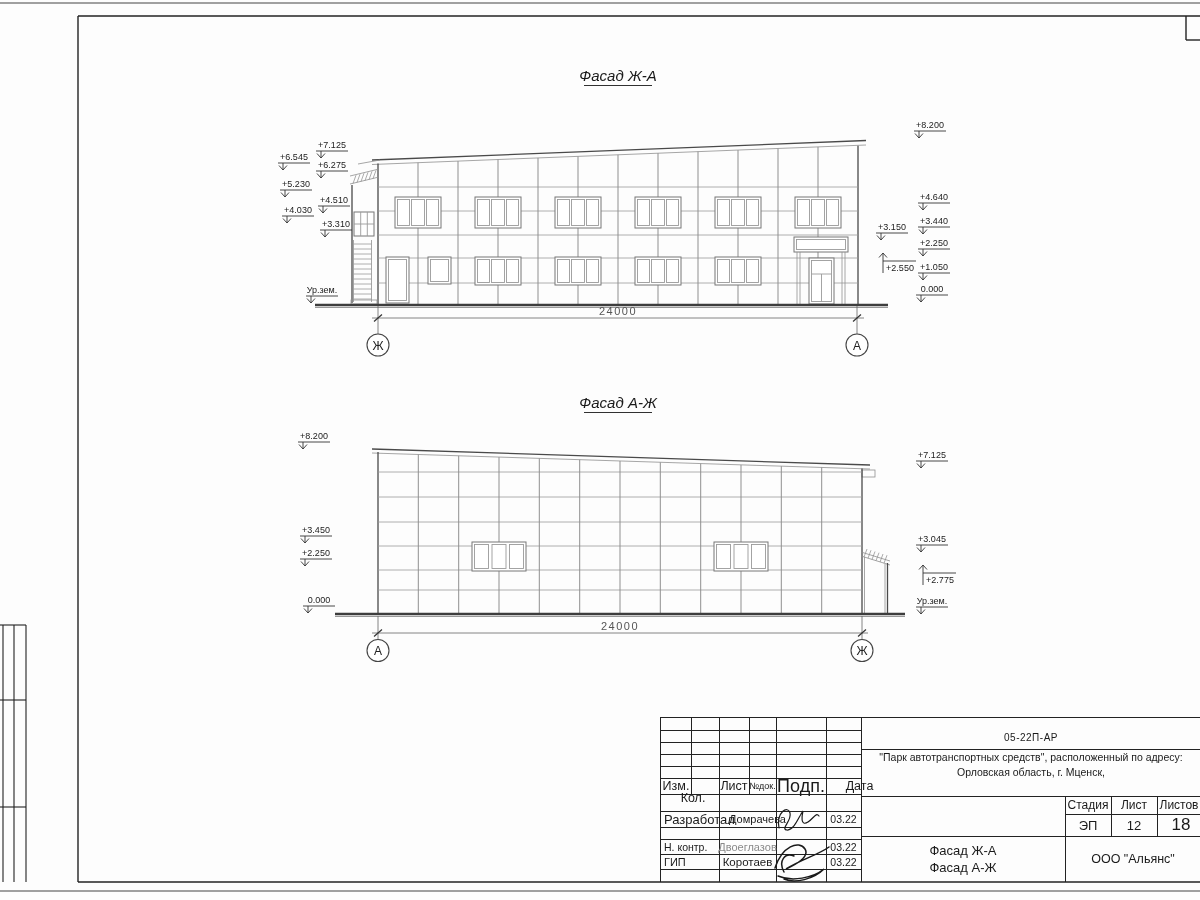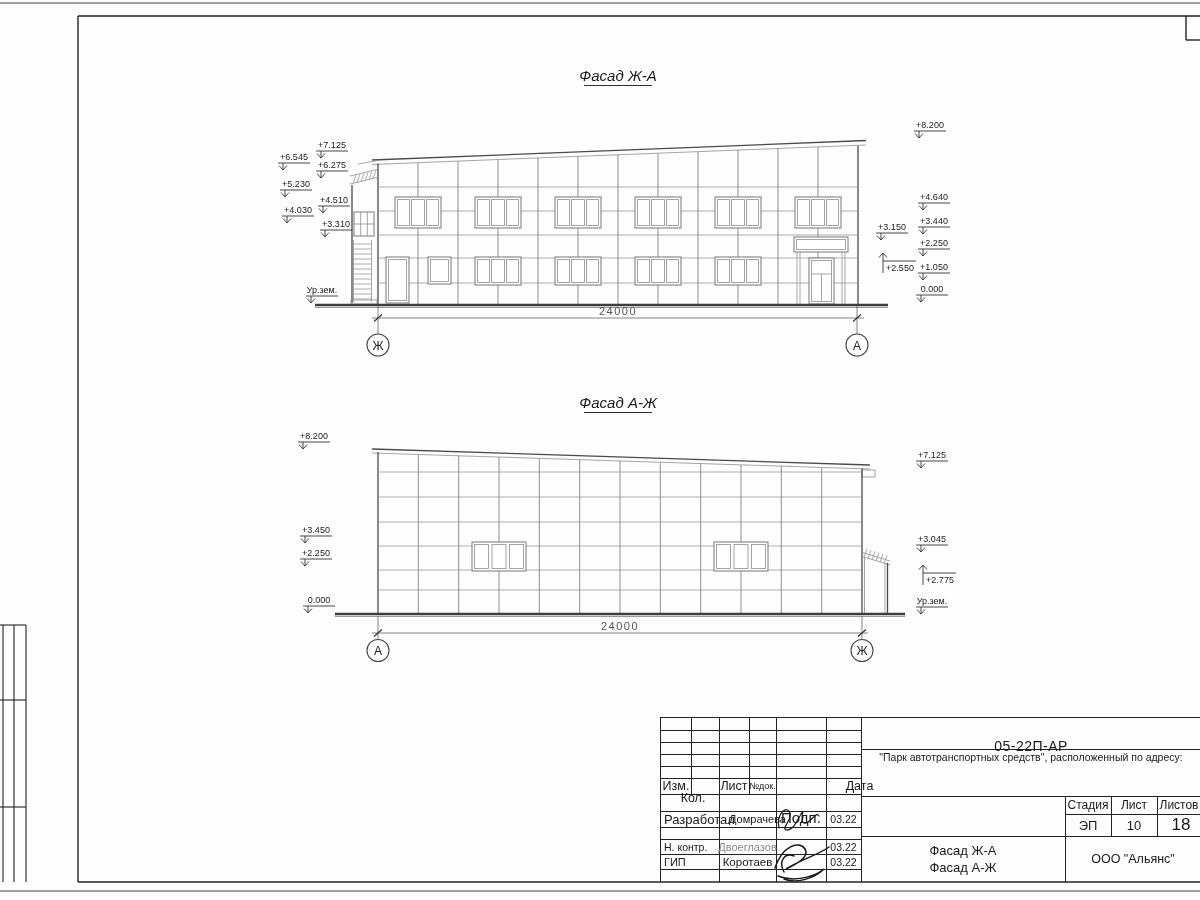--- a/index.html
+++ b/index.html
@@ -476,21 +476,21 @@
   <div class="hl" style="left:200px;top:31px;width:340px;"></div>
   <div class="hl" style="left:200px;top:78px;width:340px;"></div>
   <div class="hl" style="left:404px;top:96px;width:136px;"></div>
   <div class="hl" style="left:200px;top:118px;width:340px;"></div>
   <div class="hl" style="left:0;top:163.8px;width:540px;"></div>
 
   <div class="cell" style="left:0;top:60px;width:30px;height:16px;font-size:12.5px;">Изм.</div>
   <div class="cell" style="left:18px;top:60px;width:28px;height:16px;font-size:12.5px;margin-top:12px;">Кол.</div>
   <div class="cell" style="left:58px;top:60px;width:30px;height:16px;font-size:12.5px;">Лист</div>
   <div class="cell" style="left:88px;top:60px;width:27px;height:16px;font-size:9px;">№док.</div>
-  <div class="cell" style="left:115px;top:60px;width:50px;height:16px;font-size:15px;margin-top:31px;">Подп.</div>
+  <div class="cell" style="left:115px;top:60px;width:50px;height:16px;font-size:18px;">Подп.</div>
   <div class="cell" style="left:181px;top:60px;width:35px;height:16px;font-size:12.5px;">Дата</div>
 
   <div class="cell left" style="left:0;top:93px;width:58px;height:16px;font-size:13px;">Разработал</div>
   <div class="cell" style="left:58px;top:93px;width:57px;height:16px;font-size:11px;padding-left:20px;">Домрачева</div>
   <div class="cell" style="left:165px;top:93px;width:35px;height:16px;font-size:10.5px;">03.22</div>
 
   <div class="cell left" style="left:0;top:121px;width:58px;height:15px;font-size:10.5px;text-align:right;">Н. контр.</div>
   <div class="cell graytxt" style="left:58px;top:121px;width:57px;height:15px;font-size:11px;">Двоеглазов</div>
   <div class="cell" style="left:165px;top:121px;width:35px;height:15px;font-size:10.5px;">03.22</div>
 
@@ -498,29 +498,30 @@
   <div class="cell" style="left:58px;top:136px;width:57px;height:15px;font-size:11.5px;">Коротаев</div>
   <div class="cell" style="left:165px;top:136px;width:35px;height:15px;font-size:10.5px;">03.22</div>
 
   <svg id="sig-svg" width="70" height="85" viewBox="0 0 70 85">
     <g stroke="#1a1a1a" fill="none" stroke-linecap="round">
       <path stroke-width="1.2" d="M10,30 C7,14 19,7 21,15 C23,23 11,31 18,32 C25,33 30,18 34,13 C32,22 33,28 39,24 C45,20 47,14 50,18"></path>
       <path stroke-width="1.5" d="M6,70 C13,48 30,42 36,51 C41,59 26,67 17,71 C33,61 49,57 60,49 M9,78 C23,84 44,80 55,71 C45,81 26,86 15,81 M15,74 C9,63 16,54 25,58"></path>
     </g>
   </svg>
 
-  <div class="cell" style="left:200px;top:12px;width:340px;height:31px;font-size:14px;letter-spacing:0.5px;">05-22П-АР</div>
+  <div class="cell" style="left:200px;top:4px;width:340px;height:31px;font-size:10px;letter-spacing:0.5px;">05-22П-АР</div>
   <div style="position:absolute;left:200px;top:32px;width:340px;height:46px;text-align:center;font-size:10.5px;line-height:14.5px;">
     <div>"Парк автотранспортных средств",  расположенный по адресу:</div>
+    <div>Орловская область, г. Мценск,</div>
   </div>
   <div class="cell" style="left:404px;top:78px;width:46px;height:18px;font-size:12px;">Стадия</div>
   <div class="cell" style="left:450px;top:78px;width:46px;height:18px;font-size:12px;">Лист</div>
   <div class="cell" style="left:496px;top:78px;width:44px;height:18px;font-size:12px;">Листов</div>
   <div class="cell" style="left:404px;top:96px;width:46px;height:22px;font-size:13px;">ЭП</div>
-  <div class="cell" style="left:450px;top:96px;width:46px;height:22px;font-size:13px;">10</div>
+  <div class="cell" style="left:450px;top:96px;width:46px;height:22px;font-size:13px;">12</div>
   <div class="cell" style="left:496px;top:96px;width:48px;height:22px;font-size:17px;">18</div>
   <div style="position:absolute;left:200px;top:124px;width:204px;height:41px;text-align:center;font-size:13px;line-height:17px;">
     <div>Фасад Ж-А</div>
     <div>Фасад А-Ж</div>
   </div>
   <div class="cell" style="left:404px;top:118px;width:136px;height:46px;font-size:12.5px;">ООО "Альянс"</div>
 </div>
 
 </div>
 

